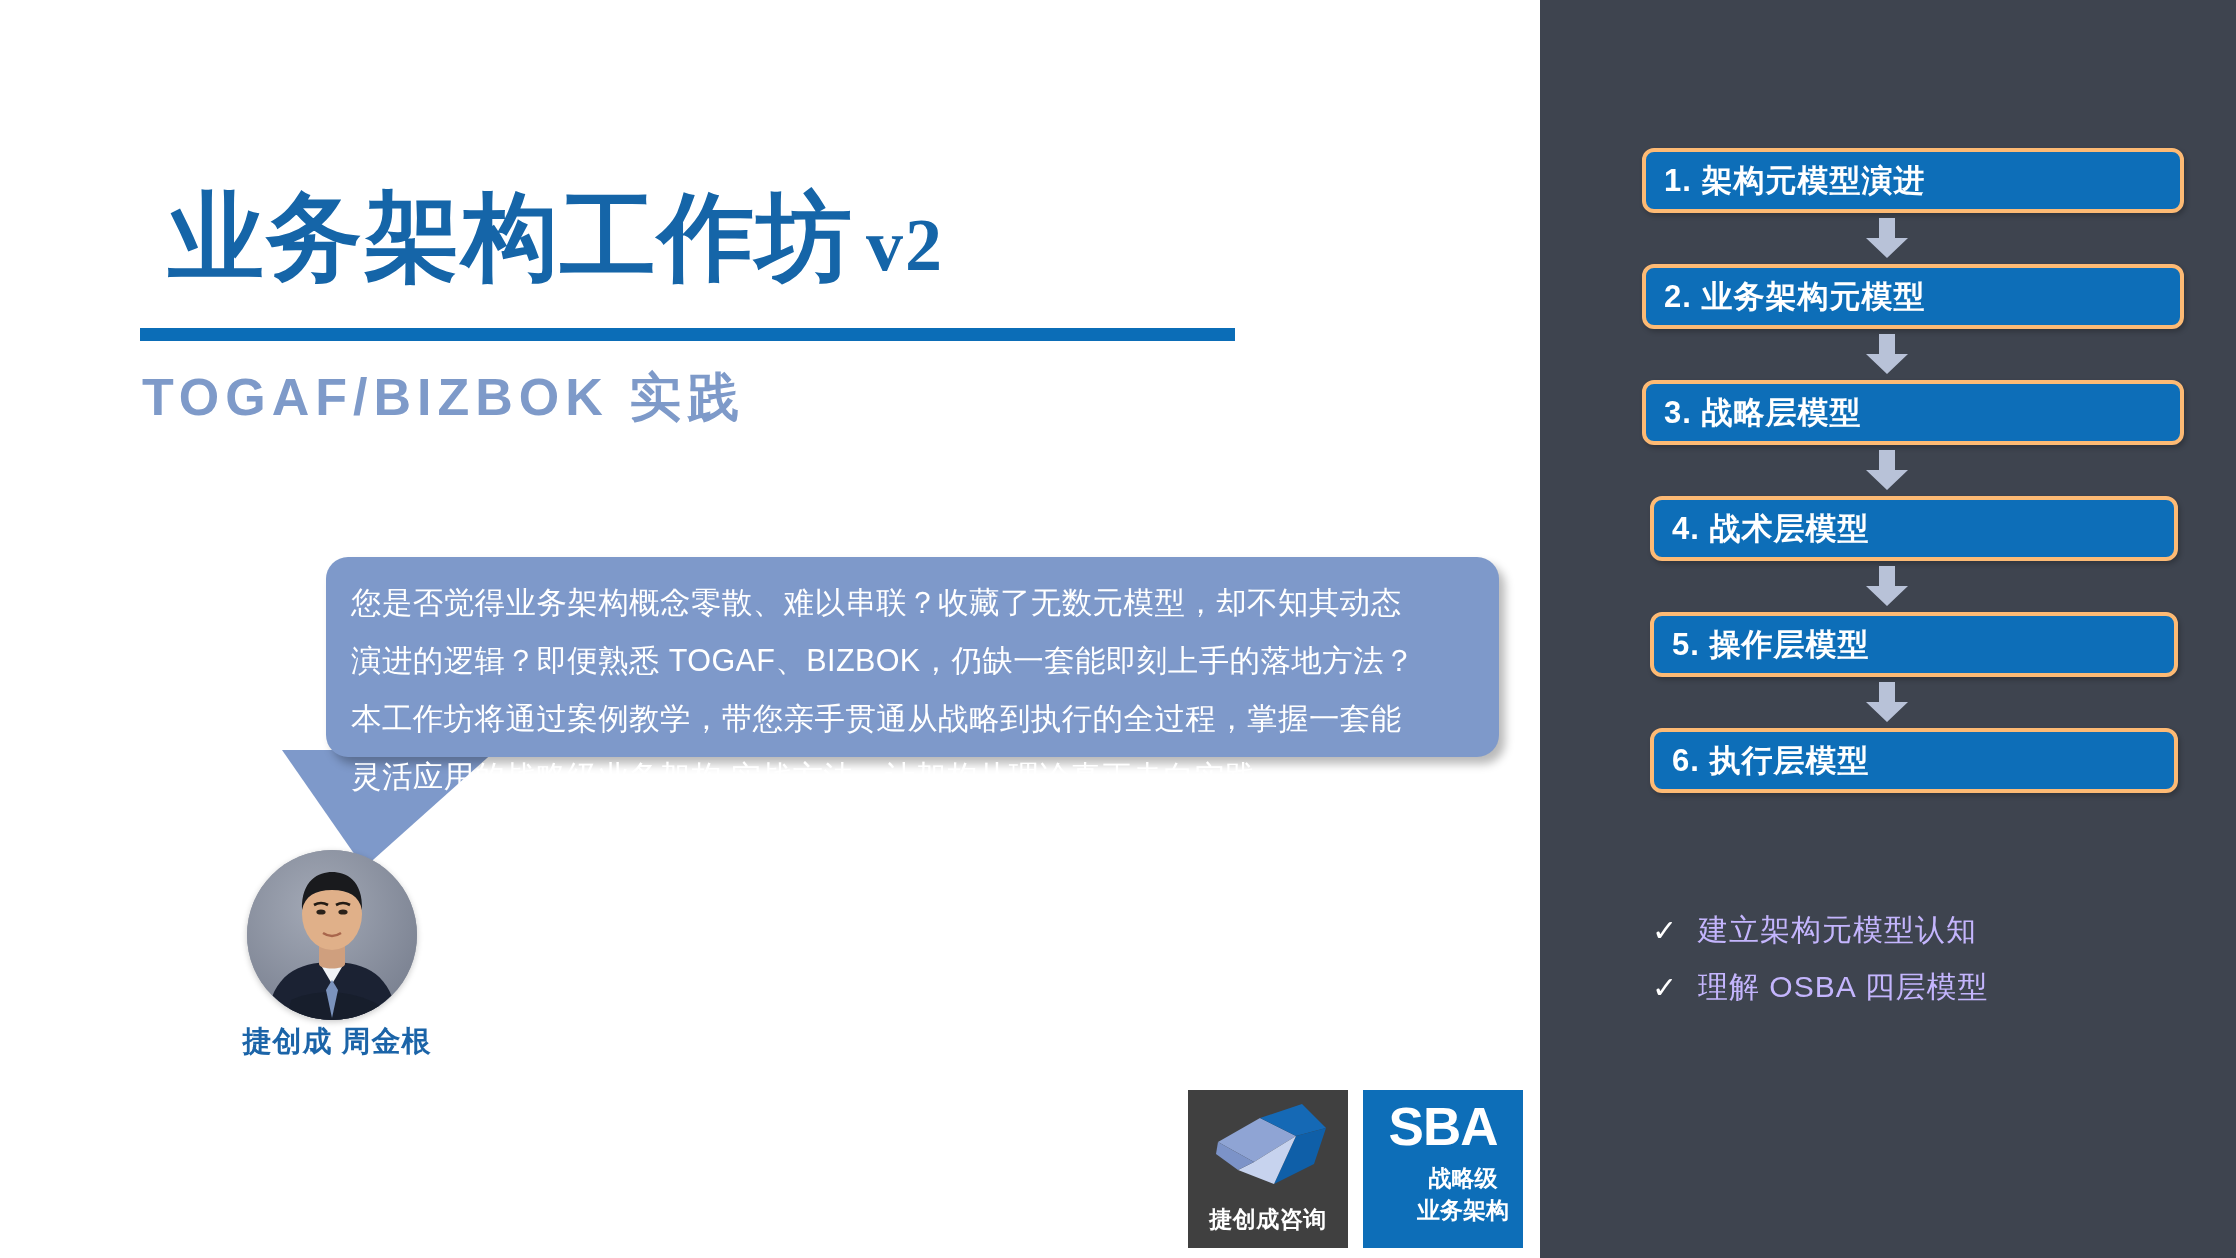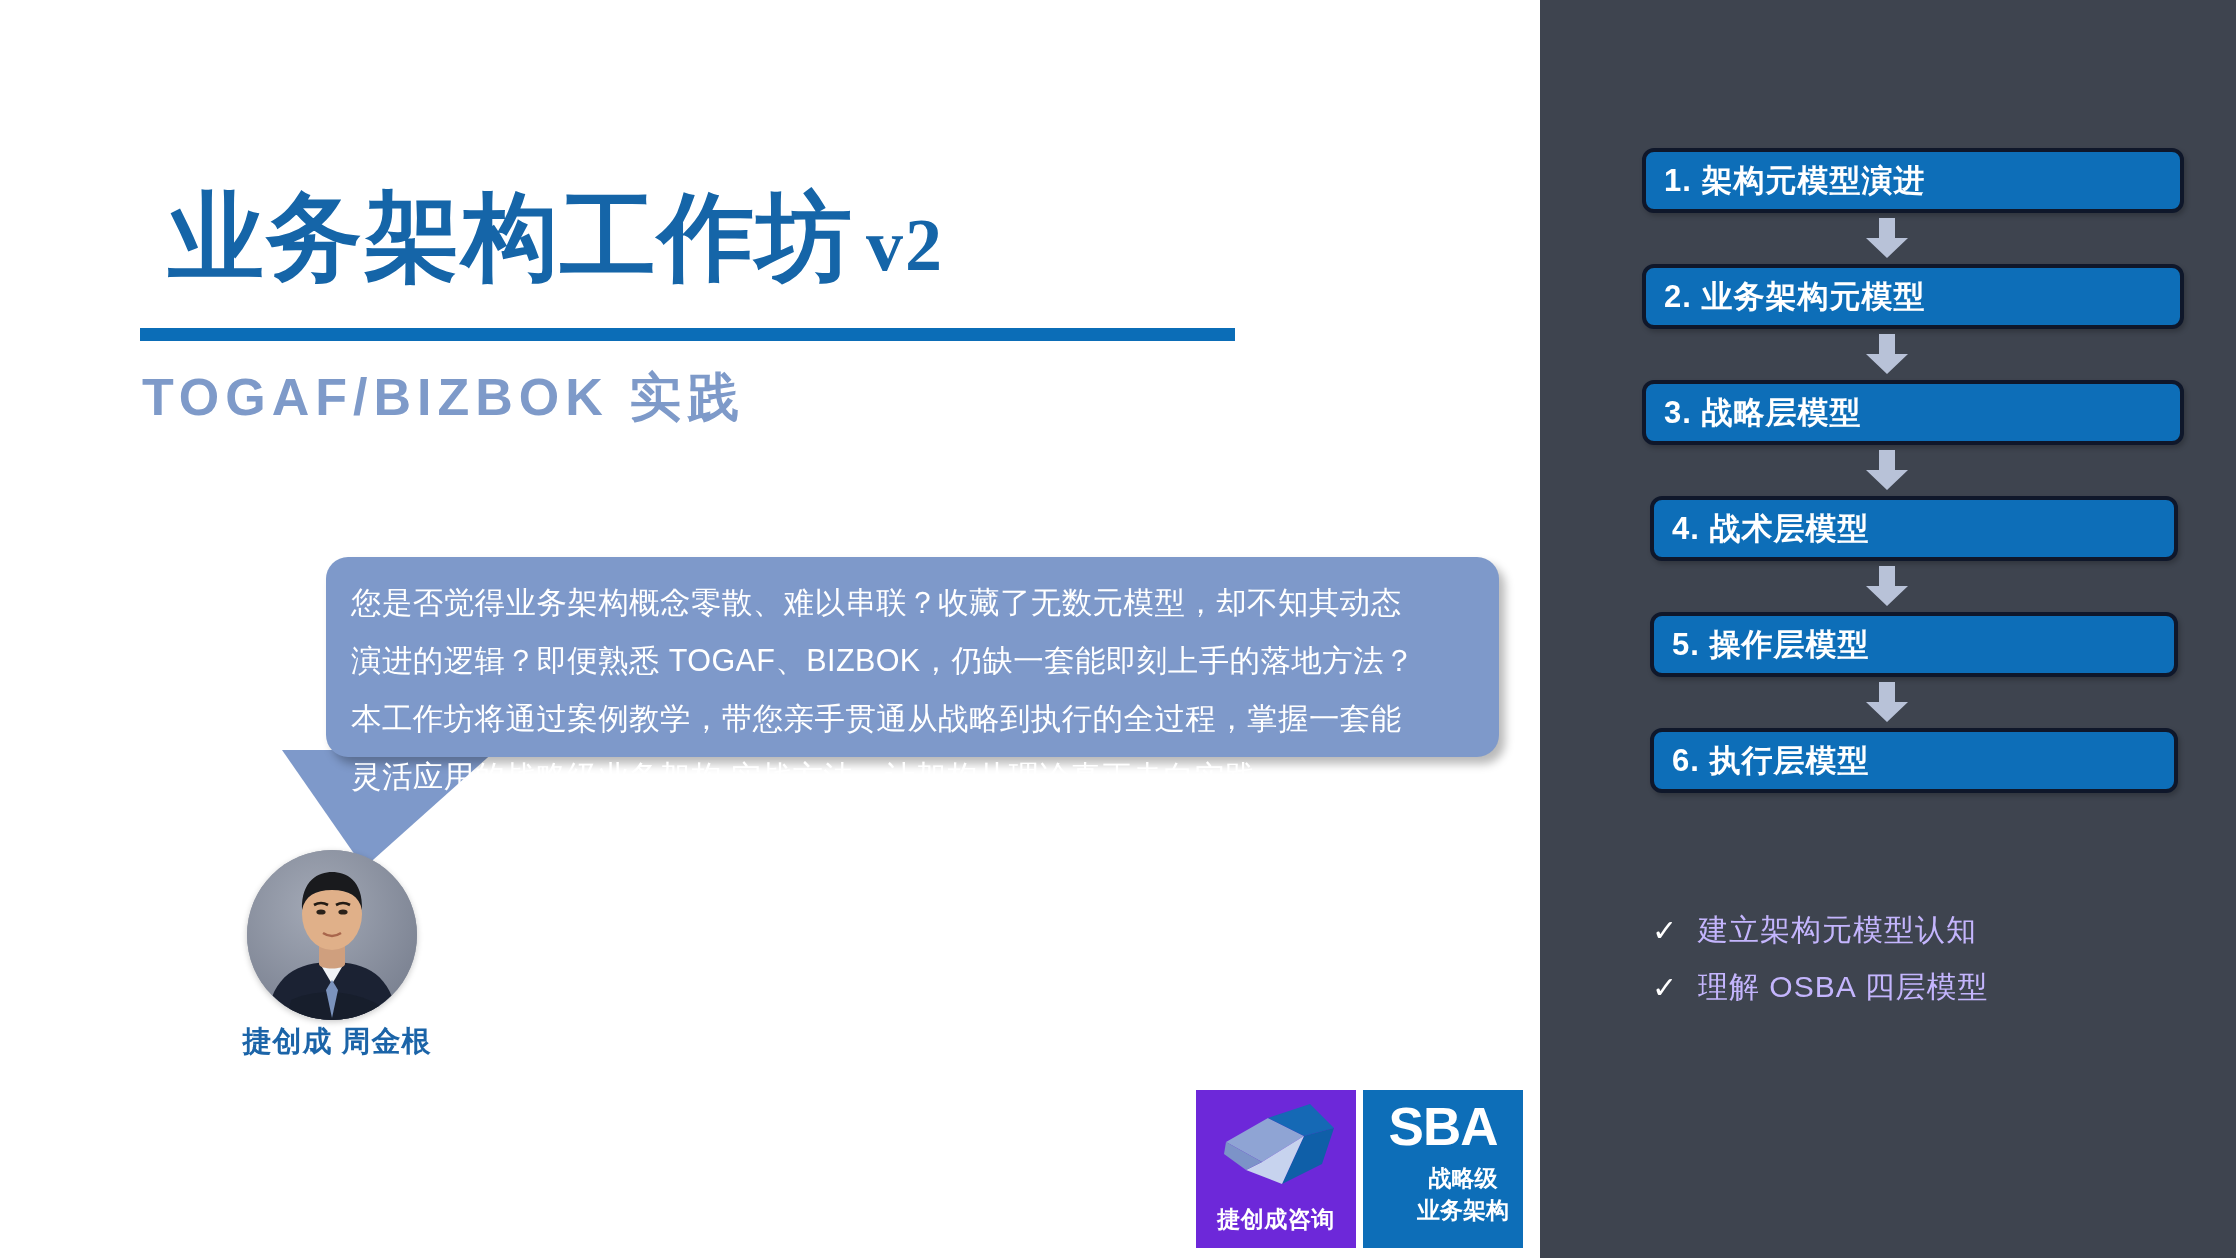--- a/index.html
+++ b/index.html
@@ -68,21 +68,21 @@
   #avatar svg{ display:block; }
   #speaker-name{
     position:absolute; left:222px; top:1022px; width:230px;
     text-align:center;
     color:#1B64A8; font-size:29px; font-weight:600; letter-spacing:1px;
   }
 
   
   #logo-strip{ position:absolute; left:1188px; top:1090px; height:158px; }
   .logo-box{ position:absolute; top:0; width:160px; height:158px; }
-  #logo-jcc{ left:8px; background:#6d28d9; }
+  #logo-jcc{ left:0; background:#404040; }
   #logo-sba{ left:175px; background:#0D6EB8; }
   #jcc-cube{ position:absolute; left:22px; top:12px; }
   #jcc-label{
     position:absolute; left:0; bottom:13px; width:100%;
     text-align:center; color:#ffffff; font-size:23px; font-weight:700;
     letter-spacing:0.5px;
   }
   #sba-mark{
     position:absolute; left:0; top:10px; width:100%;
     text-align:center; color:#ffffff; font-size:53px; font-weight:700;
@@ -97,21 +97,21 @@
 
   
   #right-panel{
     position:absolute; left:1540px; top:0; width:696px; height:1258px;
     background:#3E444F;
   }
   #flow-list{ position:absolute; left:0; top:0; width:100%; }
   .flow-box{
     position:absolute;
     background:#0D6EB8;
-    border:4px solid #0f172a;
+    border:4px solid #fdba74;
     border-radius:12px;
     display:flex; align-items:center;
     box-shadow:2px 3px 5px rgba(0,0,0,0.22);
   }
   .flow-label{
     color:#ffffff; font-size:31px; font-weight:700;
     padding-left:18px; letter-spacing:1px; white-space:nowrap;
   }
   .flow-arrow{
     position:absolute; left:326px; width:42px; height:40px;

